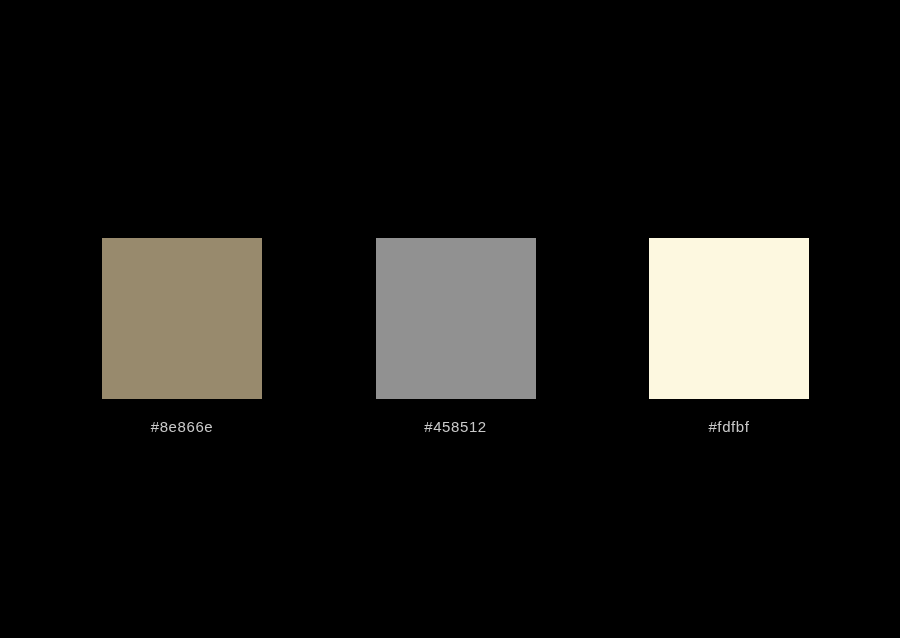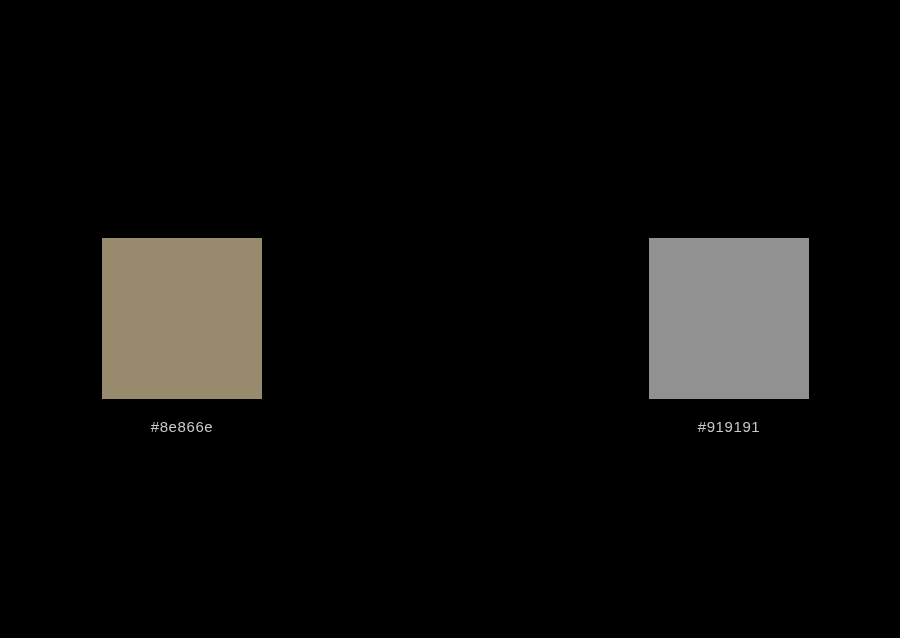--- a/index.html
+++ b/index.html
@@ -67,20 +67,24 @@
 
   <div class="palette-row">
 
     <div class="swatch-cell">
       <div class="swatch-chip" style="background-color: rgb(152, 138, 109);"></div>
       <div class="swatch-label" style="color: rgb(201, 201, 201);">#8e866e</div>
     </div>
 
     <div class="swatch-cell">
       <div class="swatch-chip" style="background-color: rgb(145, 145, 145);"></div>
-      <div class="swatch-label" style="color: rgb(201, 201, 201);">#919191</div>
+      <div class="swatch-label" style="color: rgb(201, 201, 201);">#458512</div>
     </div>
 
 
+    <div class="swatch-cell">
+      <div class="swatch-chip" style="background-color: rgb(253, 248, 224);"></div>
+      <div class="swatch-label" style="color: rgb(201, 201, 201);">#fdfbf</div>
+    </div>
 
   </div>
 
 </div>
 
 </body></html>

